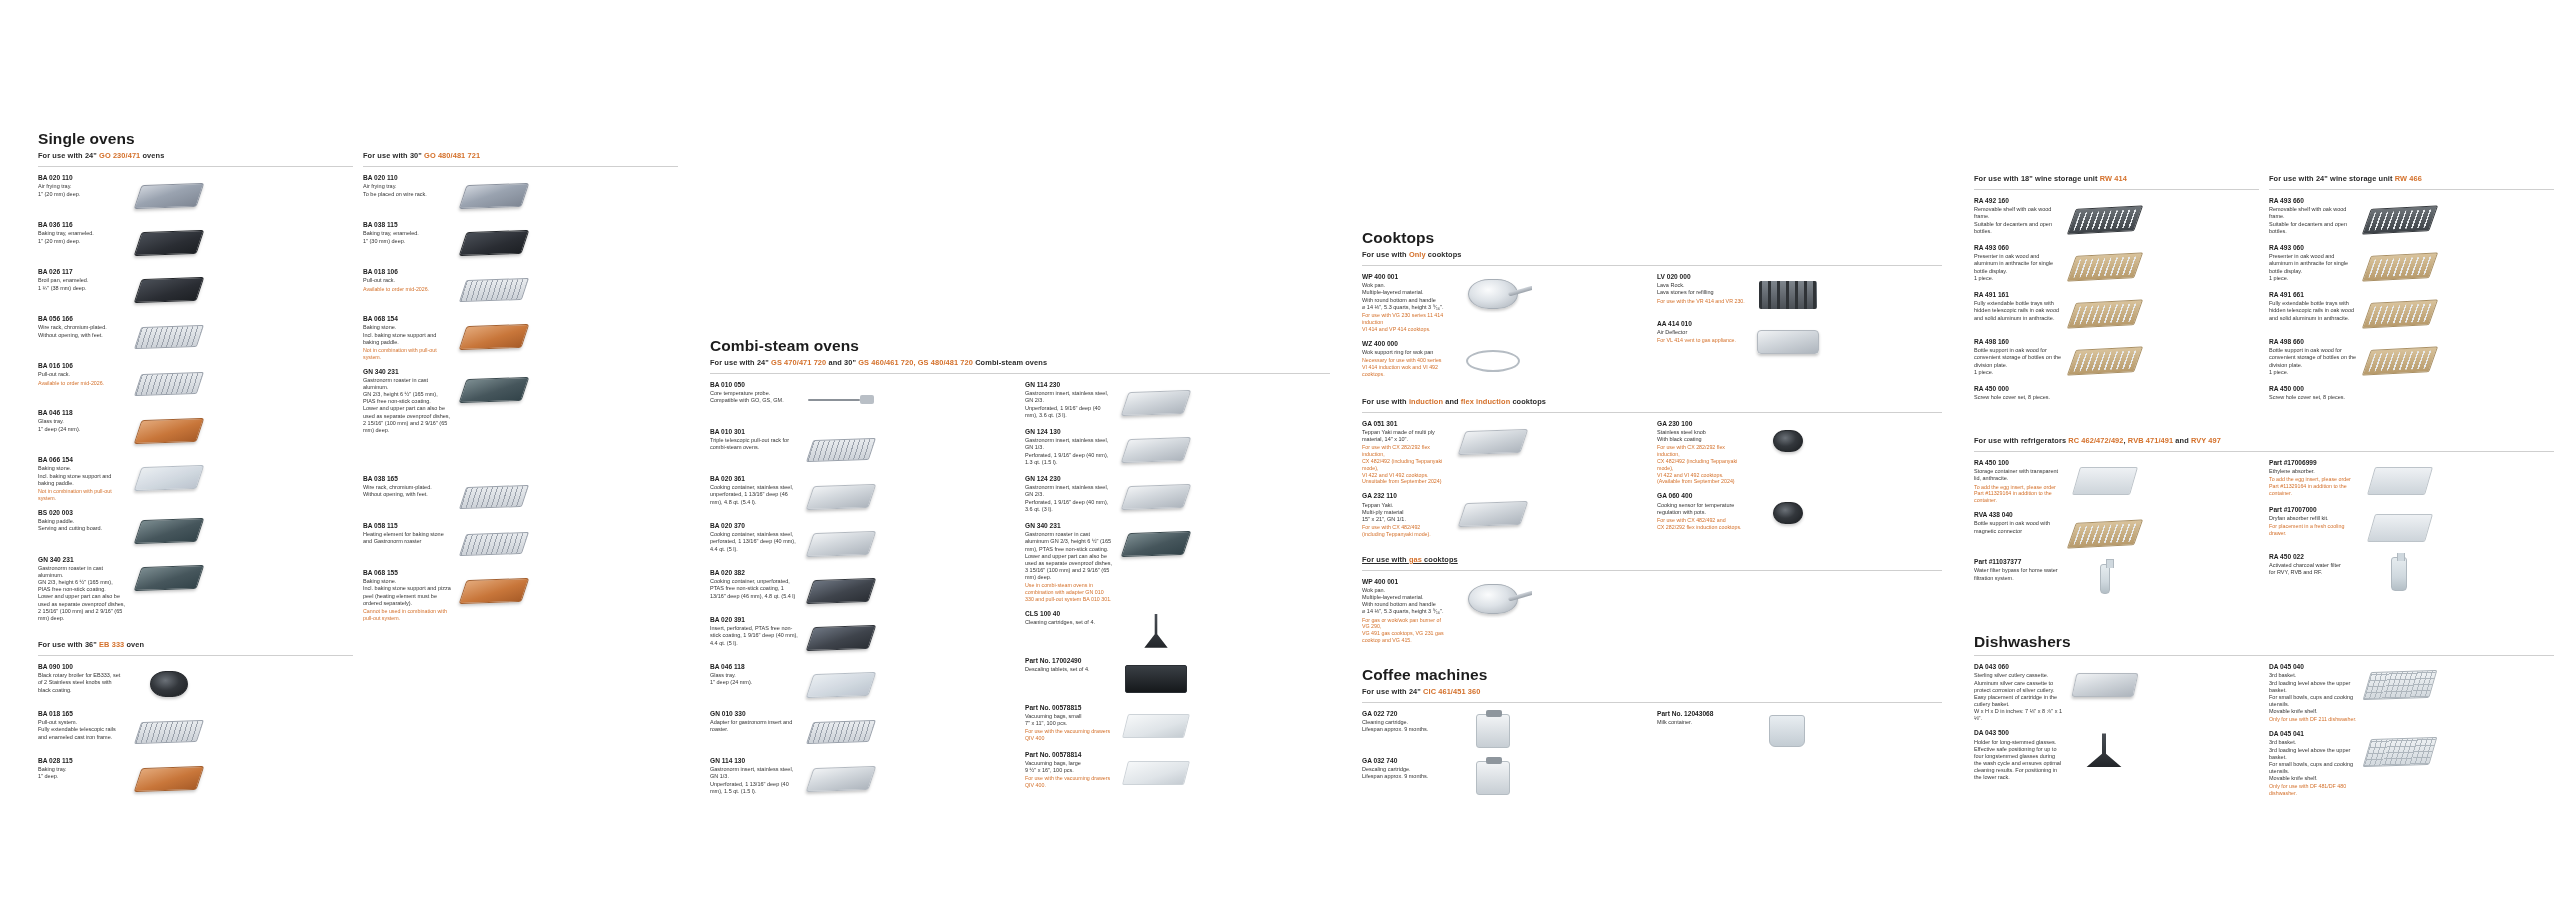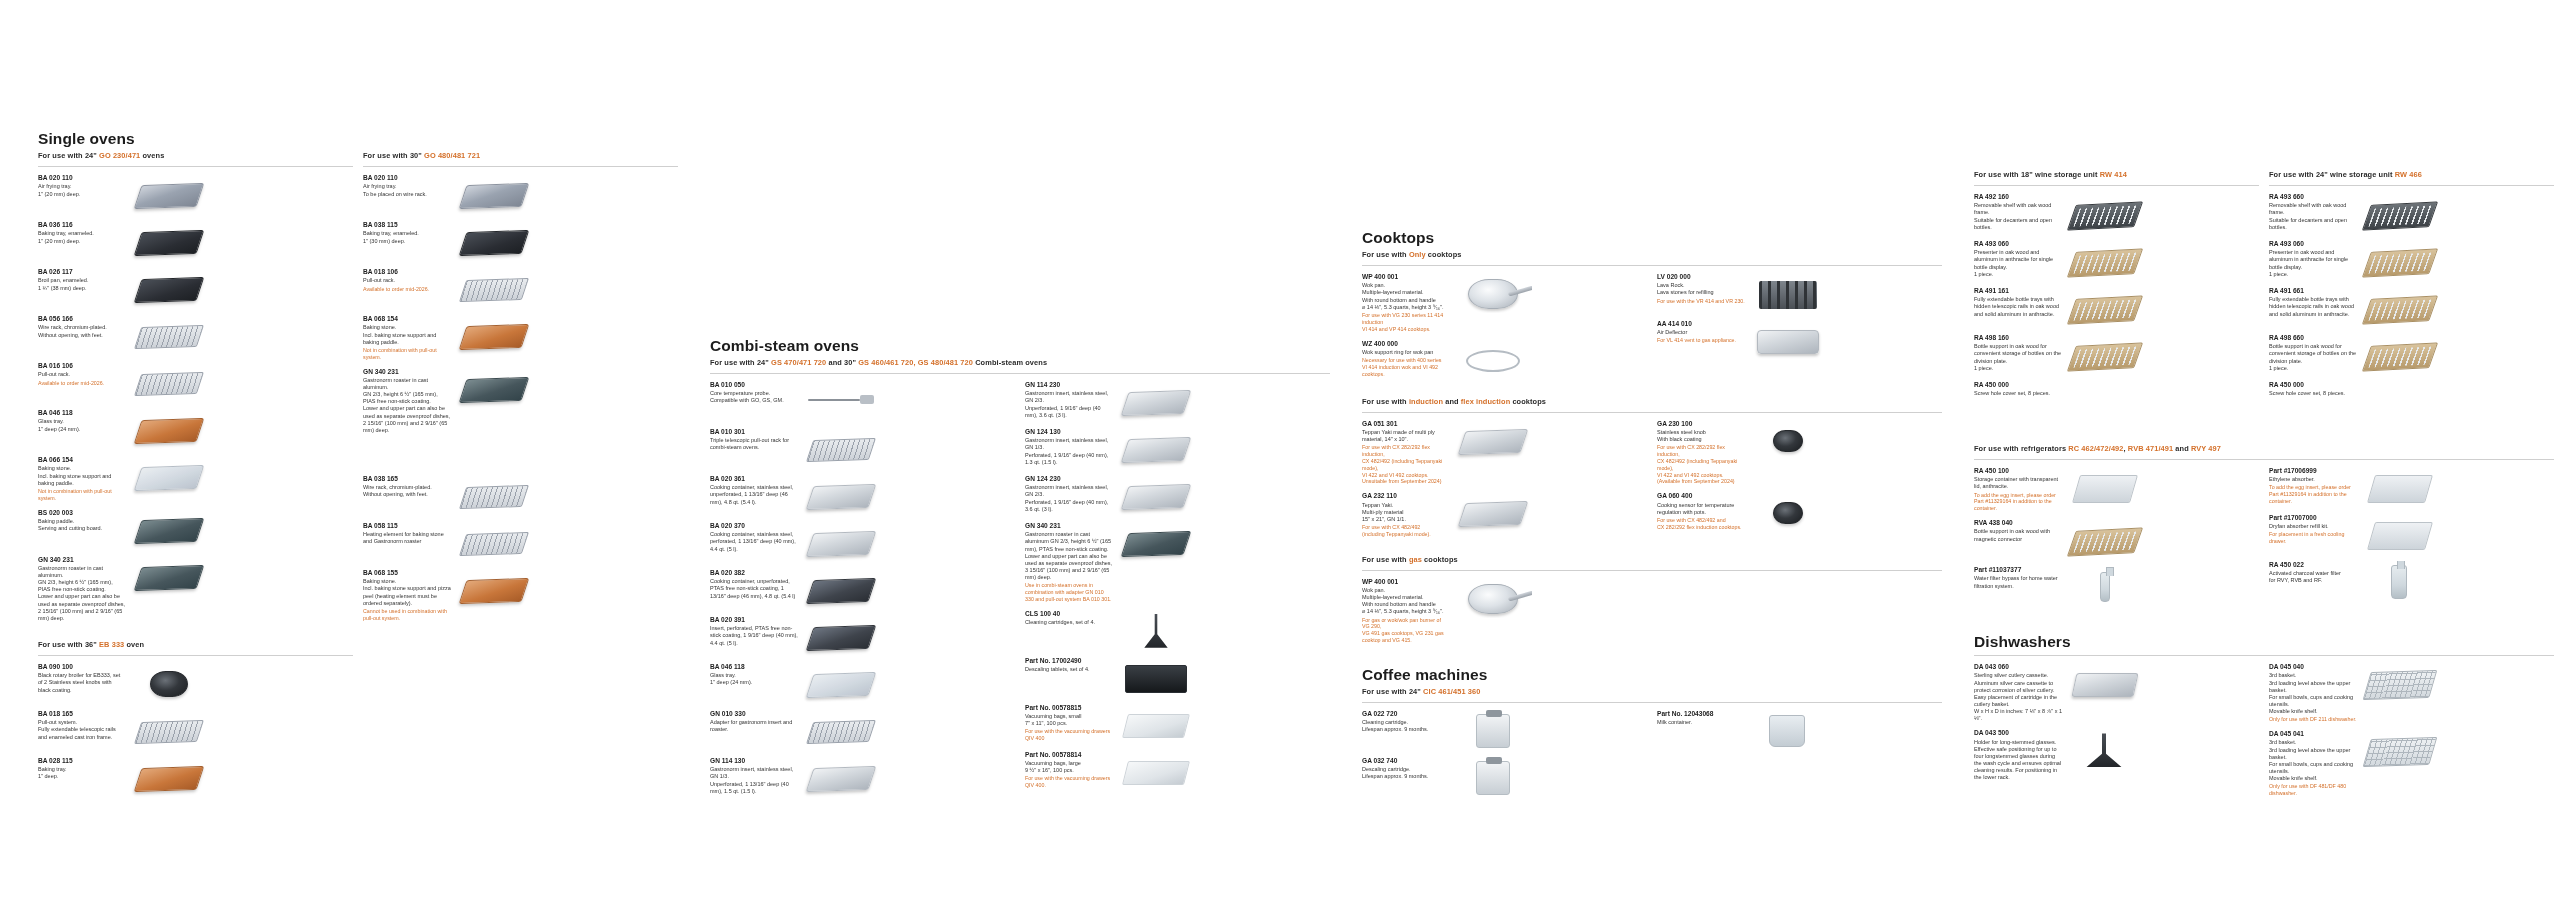--- a/index.html
+++ b/index.html
@@ -777,21 +777,21 @@
                 <p class="item-note">For use with CX 482/492 and
 CX 282/292 flex induction cooktops.</p>
               </div>
             <div class="thumb">
                 <div class="pan-round black" style="left:24px;top:10px;width:30px;height:22px;"></div>
               </div>
           </div>
         </div>
       </div>
 
-      <div class="sec-sub" style="margin-top:10px;">For use with <span class="accent">gas</span> cooktops</div>
+      <div class="sec-sub" style="margin-top:10px;text-decoration:underline;">For use with <span class="accent">gas</span> cooktops</div>
       <div class="rule"></div>
 
       <div class="item">
         <div class="item-text">
             <p class="item-code">WP 400 001</p>
             <p class="item-desc">Wok pan.
 Multiple-layered material.
 With round bottom and handle
 ⌀ 14 ⅛", 5.3 quarts, height 3 ⁹⁄₁₆".</p>
             <p class="item-note">For gas or wok/wok pan burner of VG 290,
@@ -964,21 +964,21 @@
           <div class="item">
             <div class="item-text">
                 <p class="item-code">RA 450 000</p>
                 <p class="item-desc">Screw hole cover set, 8 pieces.</p>
               </div>
             <div class="thumb"></div>
           </div>
         </div>
       </div>
 
-      <div class="sec-sub" style="margin-top:16px;">For use with refrigerators <span class="accent">RC 462/472/492</span>, <span class="accent">RVB 471/491</span> and <span class="accent">RVY 497</span></div>
+      <div class="sec-sub" style="margin-top:4px;">For use with refrigerators <span class="accent">RC 462/472/492</span>, <span class="accent">RVB 471/491</span> and <span class="accent">RVY 497</span></div>
       <div class="rule"></div>
 
       <div class="subcols">
         <div class="subcol" style="width:290px;">
           <div class="item">
             <div class="item-text">
                 <p class="item-code">RA 450 100</p>
                 <p class="item-desc">Storage container with transparent lid, anthracite.</p>
                 <p class="item-note">To add the egg insert, please order
 Part #11329164 in addition to the container.</p>
@@ -1036,21 +1036,21 @@
                 <p class="item-desc">Activated charcoal water filter
 for RVY, RVB and RF.</p>
               </div>
             <div class="thumb">
                 <div class="bottle"></div>
               </div>
           </div>
         </div>
       </div>
 
-      <div class="sec-head" style="margin-top:20px;">Dishwashers</div>
+      <div class="sec-head" style="margin-top:28px;">Dishwashers</div>
       <div class="rule"></div>
       <div class="subcols">
         <div class="subcol" style="width:290px;">
           <div class="item">
             <div class="item-text">
                 <p class="item-code">DA 043 060</p>
                 <p class="item-desc">Sterling silver cutlery cassette.
 Aluminum silver care cassette to protect corrosion of silver cutlery.
 Easy placement of cartridge in the cutlery basket.
 W x H x D in inches: 7 ⅛" x 8 ⅞" x 1 ⅛".</p>

